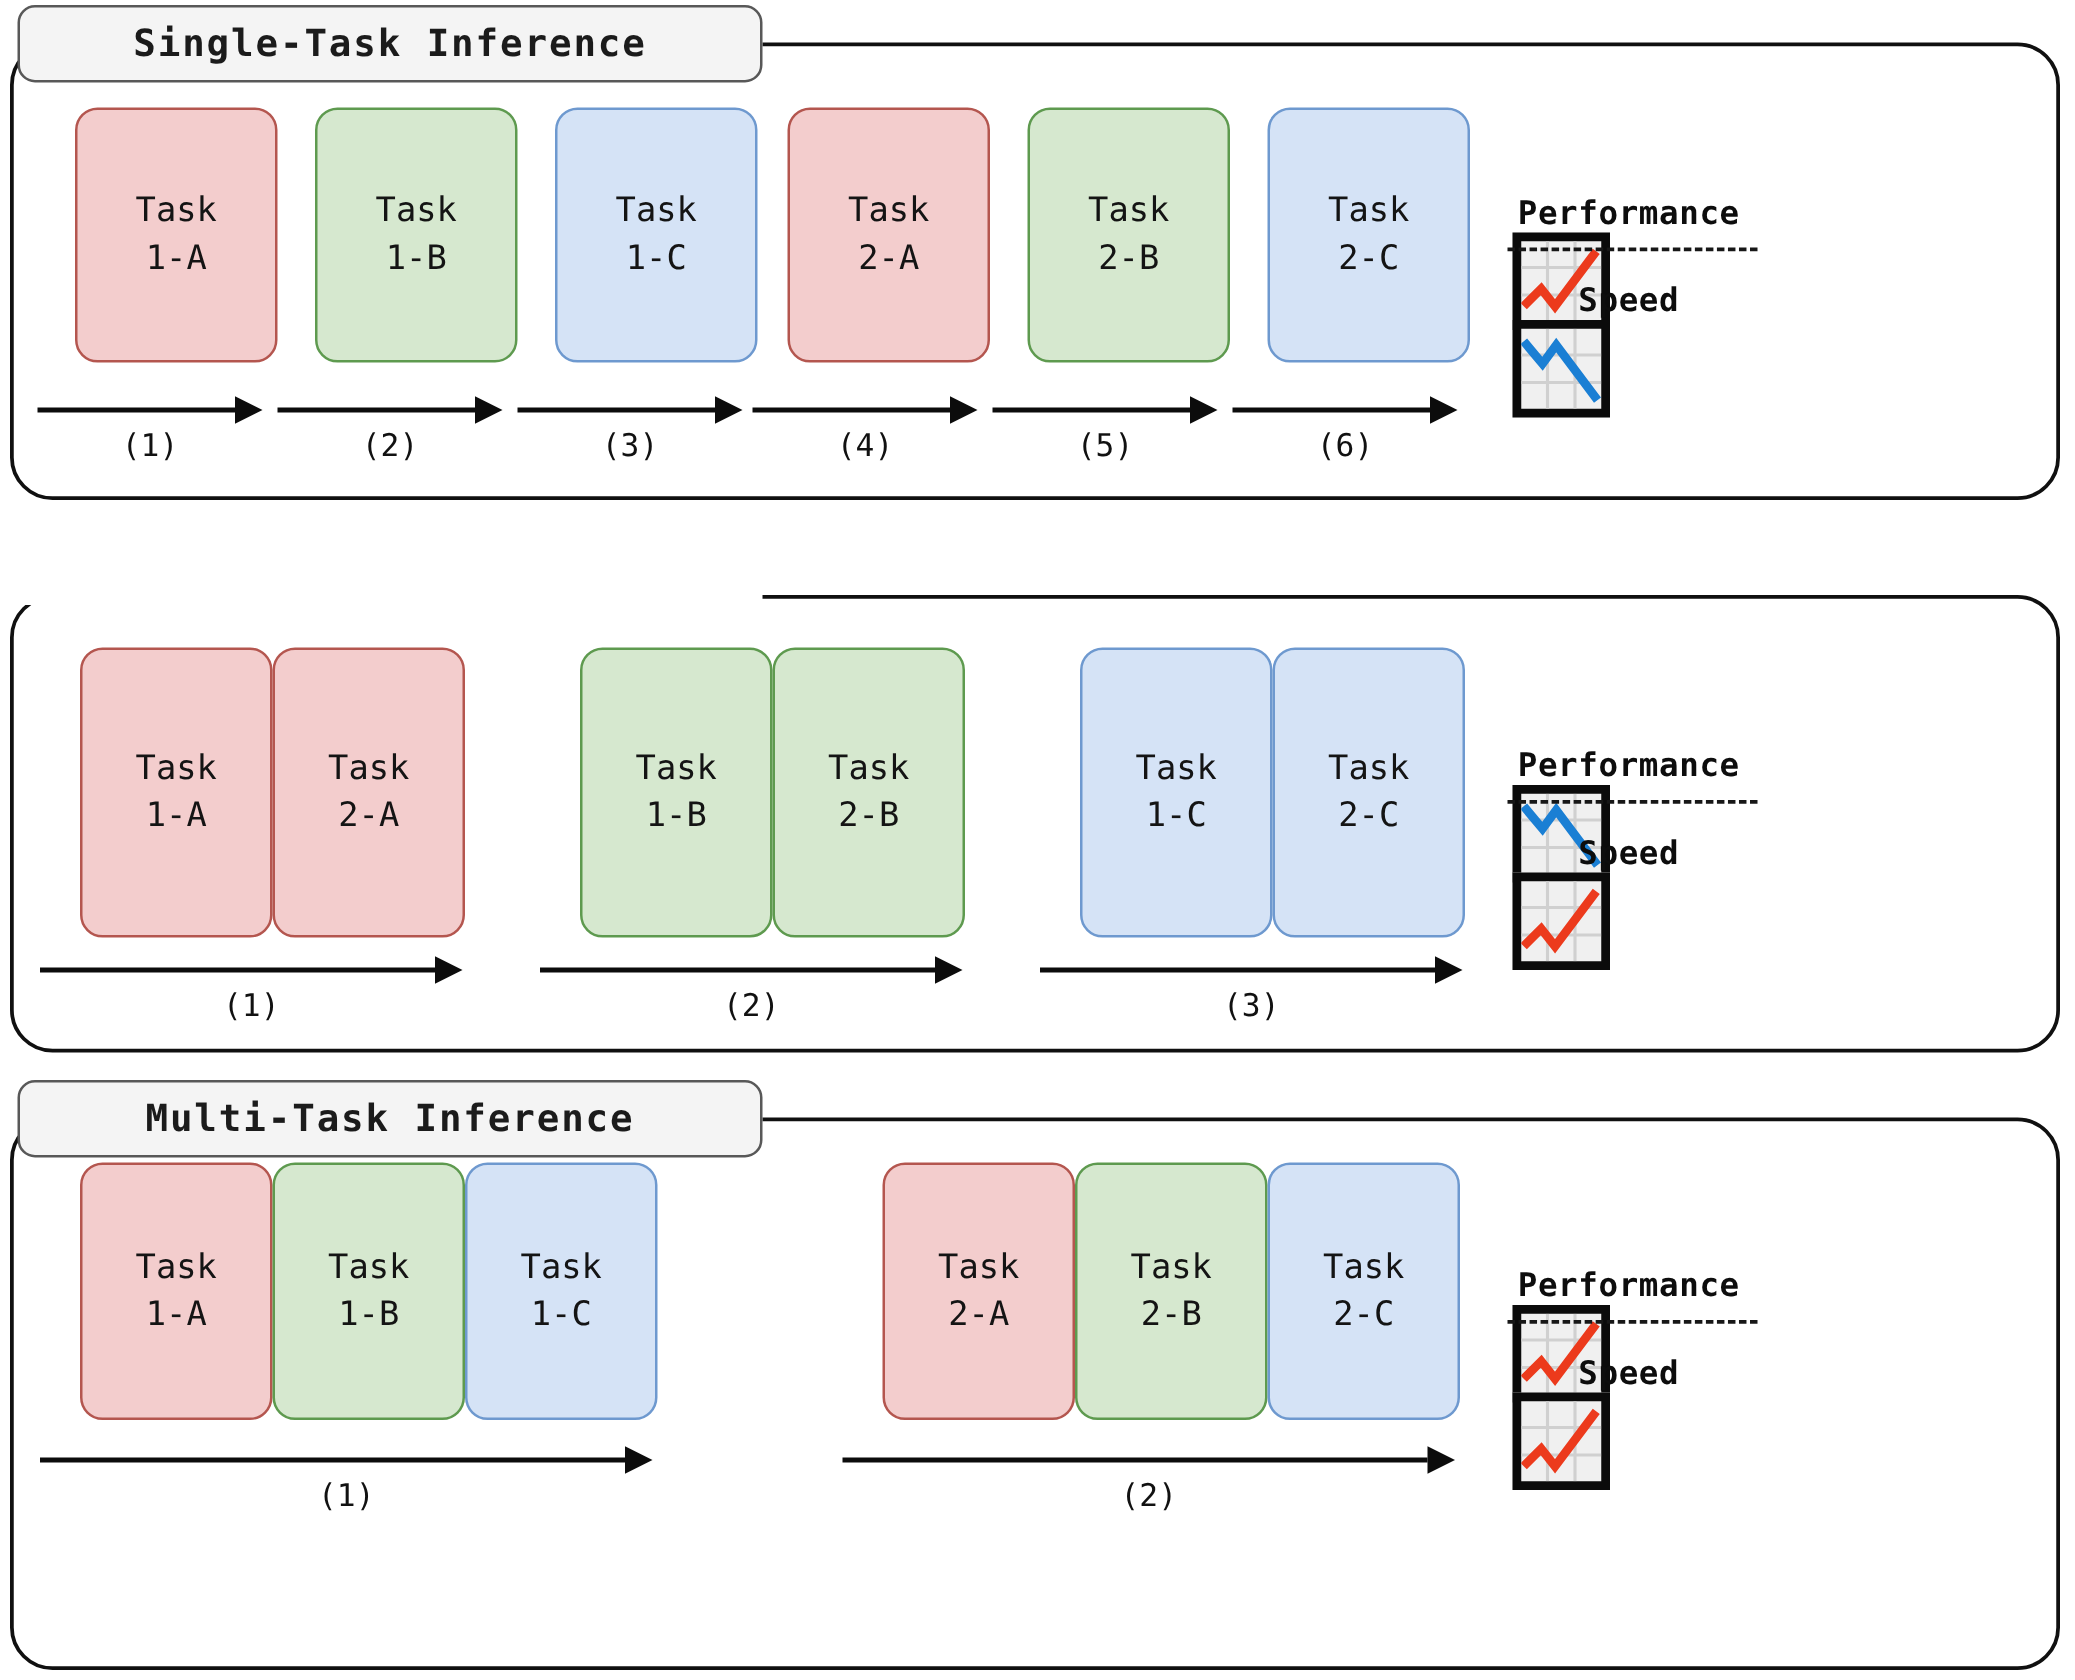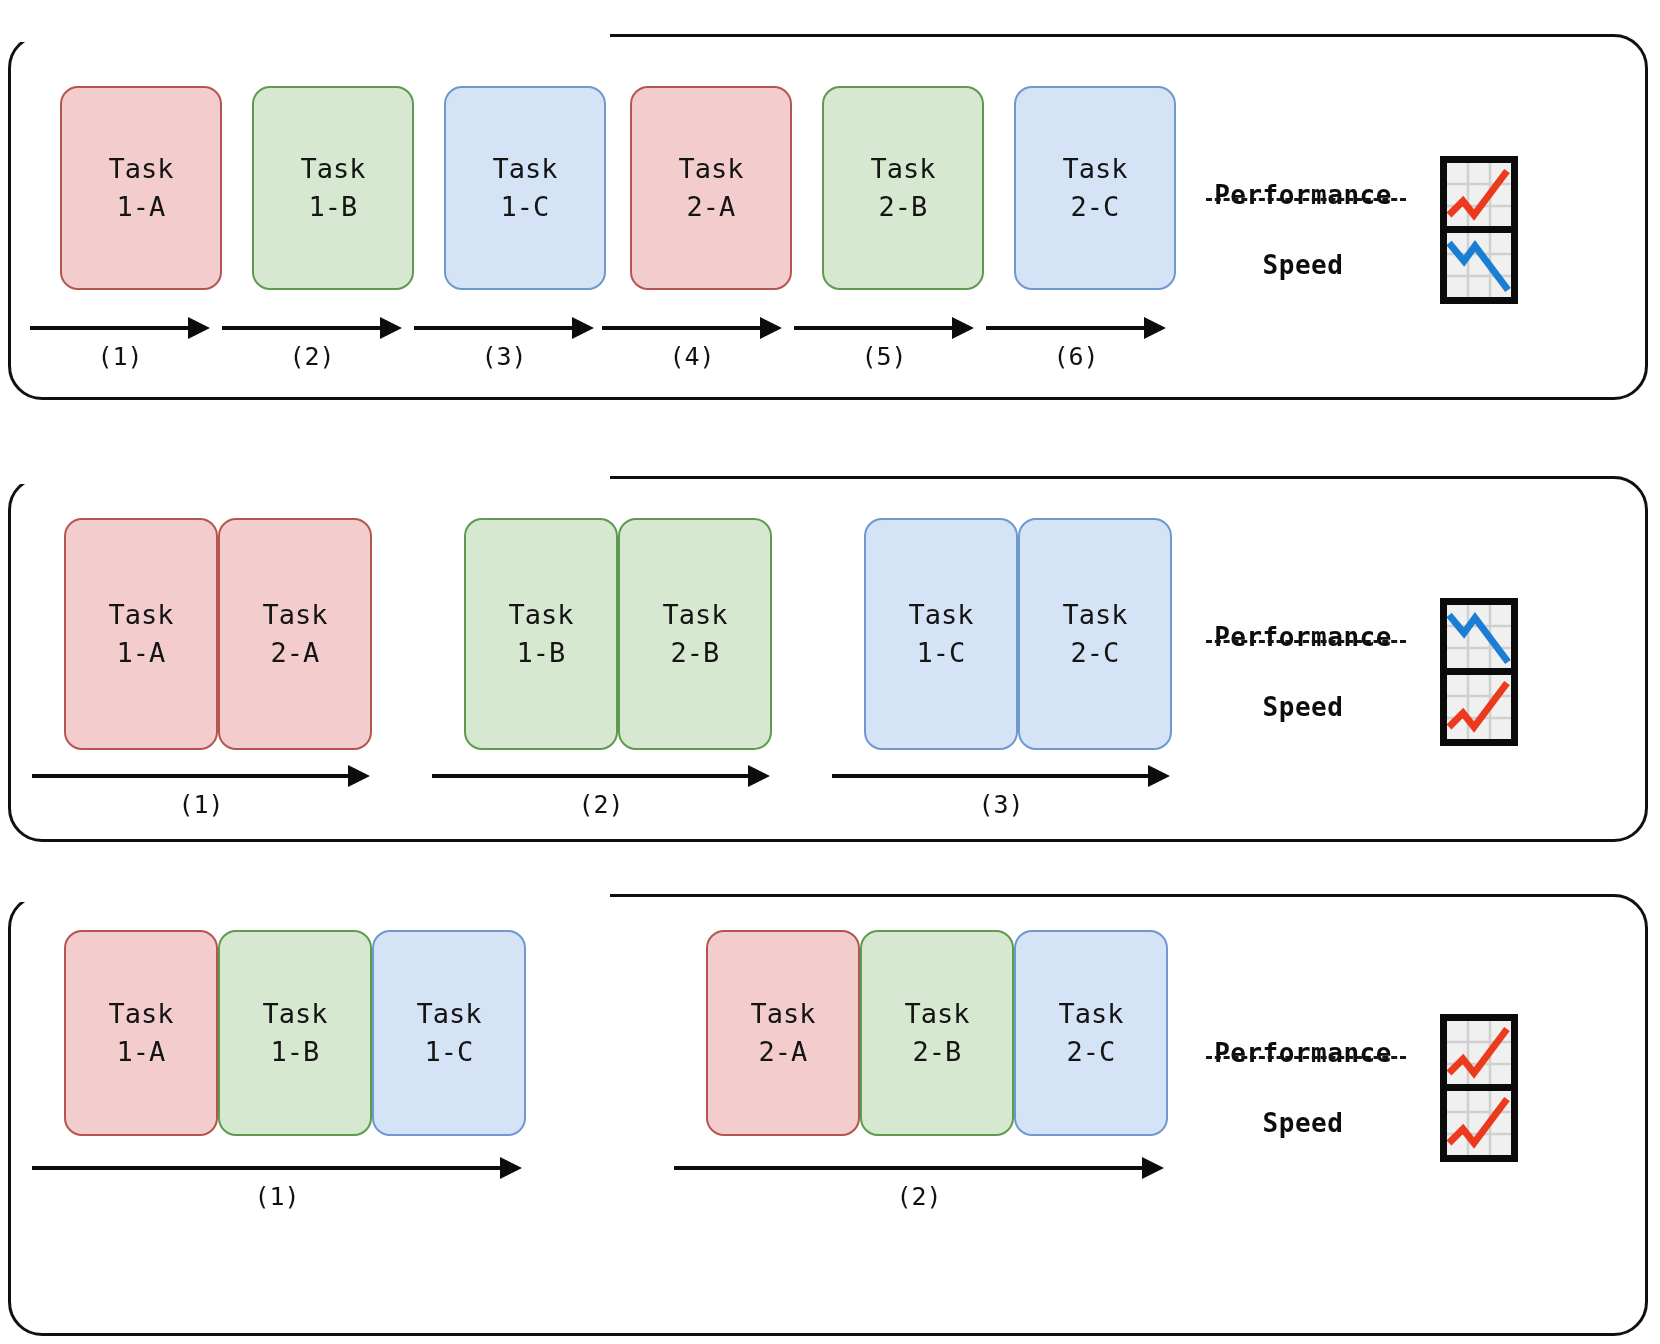--- a/index.html
+++ b/index.html
@@ -134,21 +134,21 @@
     font-family: "DejaVu Sans Mono", monospace;
     font-size: 25px;
     color: #111111;
   }
 
   
   .legend { position: absolute; }
   .legend-row {
     position: absolute;
     display: flex;
-    align-items: center;
+    flex-direction: column;
   }
   .legend-label {
     font-family: "DejaVu Sans Mono", monospace;
     font-size: 26px;
     font-weight: bold;
     color: #0d0d0d;
     letter-spacing: 0.5px;
     width: 230px;
     text-align: center;
     white-space: nowrap;
@@ -171,20 +171,23 @@
   .chart-icon svg { display: block; width: 100%; height: 100%; }
 </style>
 </head>
 <body>
 
 <div class="page">
 
   <div class="panel" id="panel-0" style="top:4px;height:396px;">
     <div class="panel-frame"></div>
     <div class="tab-mask" style="width:596px;"></div>
+    <div class="title-tab" style="width:596px;">
+      <span class="title-tab-text">Single-Task Inference</span>
+    </div>
 
     <div class="panel-body">
 
       <div class="task-group" style="left:30px;top:52px;">
         <div class="task-box c-red" style="width:162px;height:204px;">
           <span class="tline">Task</span>
           <span class="tline">1-A</span>
         </div>
       </div>
       <div class="task-group" style="left:222px;top:52px;">
@@ -368,20 +371,23 @@
             </svg>
           </span>
         </div>
       </div>
     </div>
   </div>
 
   <div class="panel" id="panel-2" style="top:864px;height:472px;">
     <div class="panel-frame"></div>
     <div class="tab-mask" style="width:596px;"></div>
+    <div class="title-tab" style="width:596px;">
+      <span class="title-tab-text">Multi-Task Inference</span>
+    </div>
 
     <div class="panel-body">
 
       <div class="task-group" style="left:34px;top:36px;">
         <div class="task-box c-red" style="width:154px;height:206px;">
           <span class="tline">Task</span>
           <span class="tline">1-A</span>
         </div>
         <div class="task-box c-green" style="width:154px;height:206px;">
           <span class="tline">Task</span>

